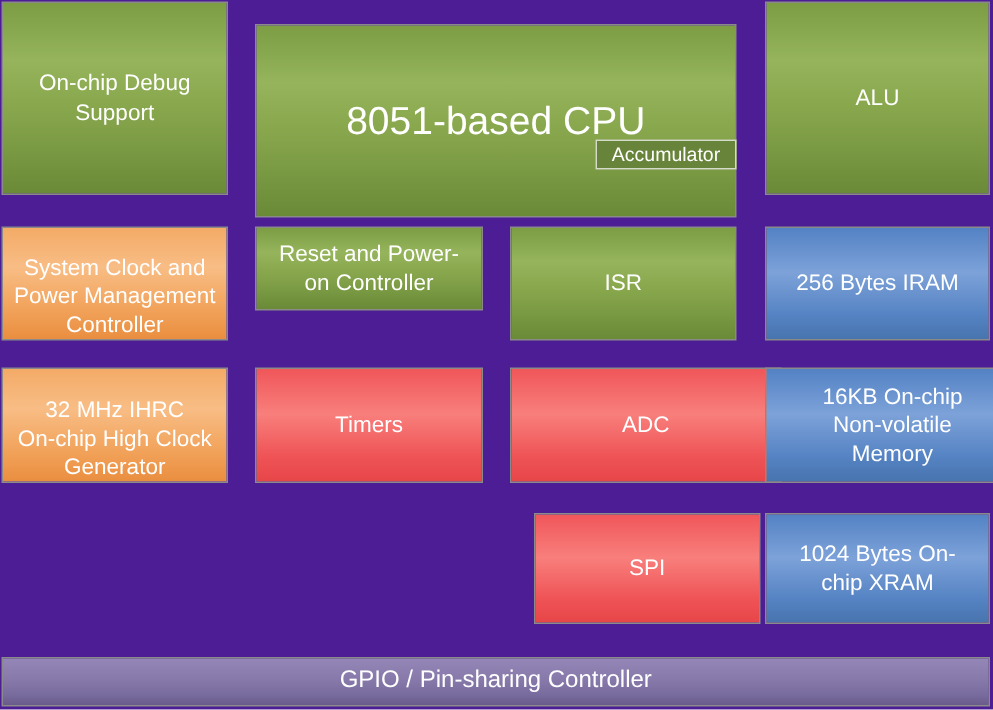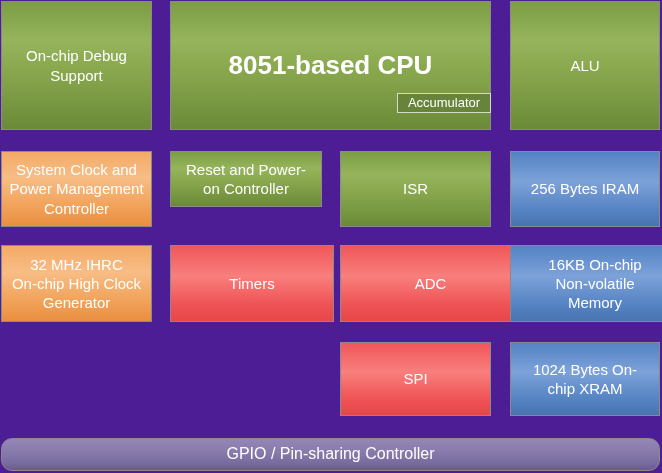--- a/index.html
+++ b/index.html
@@ -23,41 +23,41 @@
     line-height: 1.27;
   }
   .lbl {
     white-space: pre-line;
     text-align: center;
     display: block;
     padding: 0 4px;
   }
   
   .green  { background: linear-gradient(180deg, #7c9d44 0%, #95b45b 30%, #88a74d 55%, #6a8a38 100%); }
-  .orange { background: linear-gradient(180deg, #f3aa66 0%, #f8bd85 35%, #f1a158 75%, #e98e40 100%); }
+  .orange { background: linear-gradient(180deg, #f3aa66 0%, #f8bd85 35%, #f1a158 75%, #e98e40 100%); align-items: flex-end; }
   .red    { background: linear-gradient(180deg, #f0565a 0%, #f87f7c 40%, #ef5356 78%, #e74648 100%); }
   .blue   { background: linear-gradient(180deg, #5382c4 0%, #7da2d9 40%, #5583c3 78%, #4874ae 100%); }
-  .purple { background: linear-gradient(180deg, #9486b6 0%, #877aab 45%, #786b9d 78%, #695c8c 100%); border-radius: 11px; }
+  .purple { background: linear-gradient(180deg, #9486b6 0%, #877aab 45%, #786b9d 78%, #695c8c 100%); }
 
   
   #debug  { left: 1px;   top: 1px;   width: 151px; height: 129px; }
-  #cpu    { left: 170px; top: 1px;   width: 321px; height: 129px; font-size: 26px; font-weight: bold; }
+  #cpu    { left: 170px; top: 16px;   width: 321px; height: 129px; font-size: 26px; }
   #alu    { left: 510px; top: 1px;   width: 150px; height: 129px; }
 
   #clockpm{ left: 1px;   top: 151px; width: 151px; height: 76px; }
   #reset  { left: 170px; top: 151px; width: 152px; height: 56px; }
   #isr    { left: 340px; top: 151px; width: 151px; height: 76px; }
   #iram   { left: 510px; top: 151px; width: 150px; height: 76px; }
 
   #ihrc   { left: 1px;   top: 245px; width: 151px; height: 77px; }
-  #timers { left: 170px; top: 245px; width: 164px; height: 77px; }
+  #timers { left: 170px; top: 245px; width: 152px; height: 77px; }
   #adc    { left: 340px; top: 245px; width: 181px; height: 77px; }
   #nvm    { left: 510px; top: 245px; width: 170px; height: 77px; }
 
-  #spi    { left: 340px; top: 342px; width: 151px; height: 74px; }
+  #spi    { left: 356px; top: 342px; width: 151px; height: 74px; }
   #xram   { left: 510px; top: 342px; width: 150px; height: 74px; }
 
   #gpio   { left: 1px;   top: 438px; width: 659px; height: 33px; font-size: 16px; }
 
   
   .subbox {
     position: absolute;
     box-sizing: border-box;
     border: 1px solid #d6dbc7;
     display: flex;

